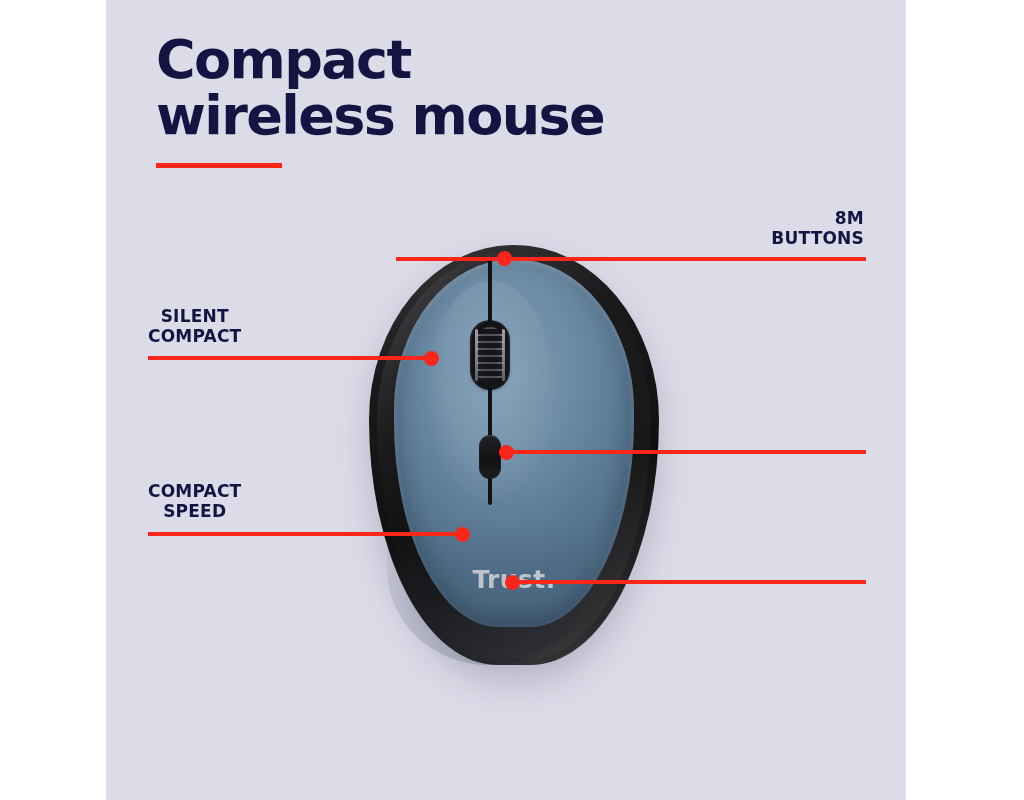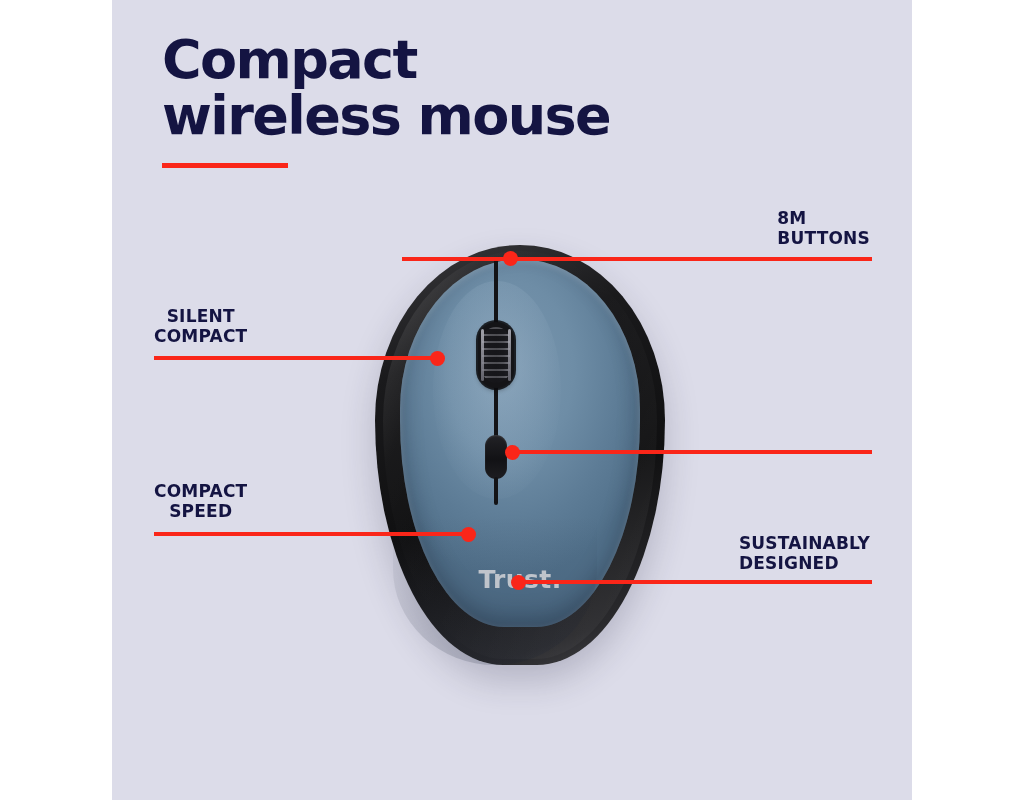--- a/index.html
+++ b/index.html
@@ -17,21 +17,21 @@
 
   
   #page {
     position: relative;
     width: 1024px;
     height: 800px;
     background: #ffffff;
   }
   #panel {
     position: absolute;
-    left: 112px;
+    left: 106px;
     top: 0;
     width: 800px;
     height: 800px;
     background: #dcdce9;
     overflow: hidden;
   }
 
   
   #headline {
     position: absolute;
@@ -62,21 +62,21 @@
   .callout .ctext {
     font-family: "DejaVu Sans", sans-serif;
     font-weight: 700;
     font-size: 17px;
     line-height: 1.18;
     letter-spacing: 0.2px;
     color: #141442;
     white-space: nowrap;
   }
   .callout.left .ctext  { text-align: center; }
-  .callout.right .ctext { text-align: left; }
+  .callout.right .ctext { text-align: right; }
 
   
   .leader {
     position: absolute;
     height: 4px;
     background: #fa2619;
   }
   .dot {
     position: absolute;
     width: 15px;
@@ -255,24 +255,20 @@
     <div class="callout right" style="right:42px; top:208px;">
       <div class="ctext">8M</div>
       <div class="ctext">BUTTONS</div>
     </div>
     <div class="leader" style="left:290px; top:257px; width:470px;"></div>
     <div class="dot" style="left:391px; top:251px;"></div>
 
     <div class="leader" style="left:398px; top:450px; width:362px;"></div>
     <div class="dot" style="left:393px; top:445px;"></div>
 
-    <div class="callout right" style="right:42px; top:533px;">
-      <div class="ctext">SUSTAINABLY</div>
-      <div class="ctext">DESIGNED</div>
-    </div>
     <div class="leader" style="left:404px; top:580px; width:356px;"></div>
     <div class="dot" style="left:399px; top:575px;"></div>
 
     <div class="callout left" style="left:42px; top:306px;">
       <div class="ctext">SILENT</div>
       <div class="ctext">COMPACT</div>
     </div>
     <div class="leader" style="left:42px; top:356px; width:283px;"></div>
     <div class="dot" style="left:318px; top:351px;"></div>
 

